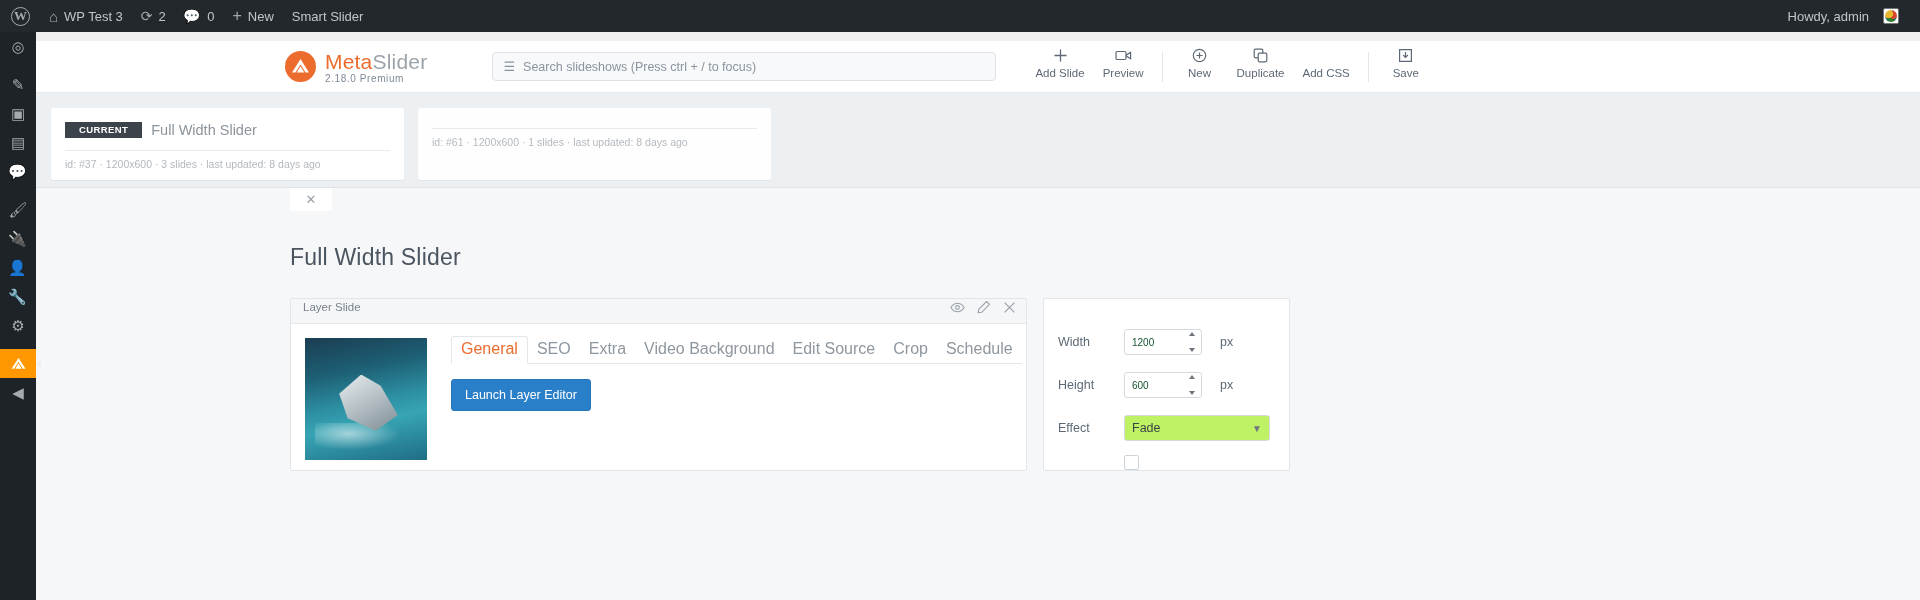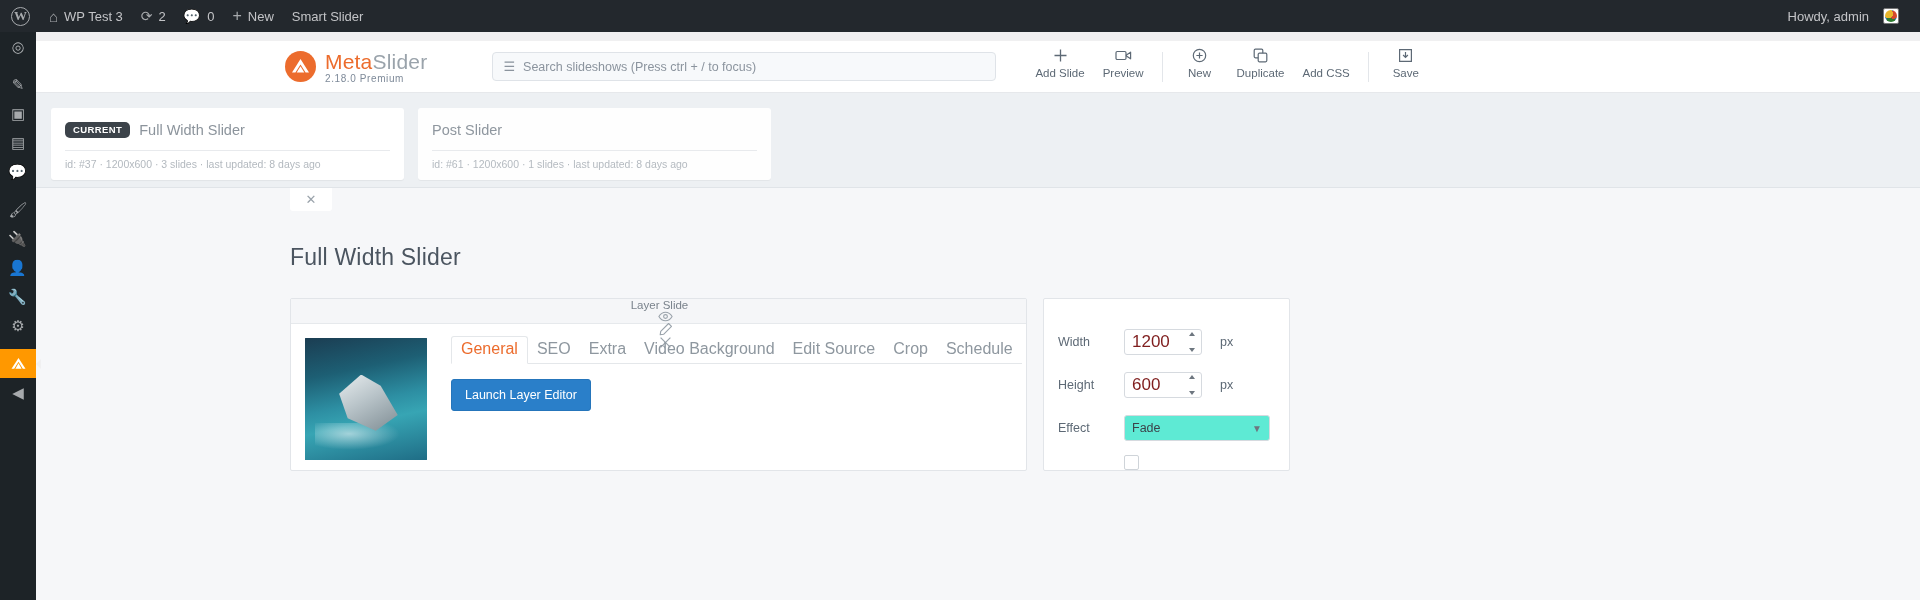--- a/index.html
+++ b/index.html
@@ -156,21 +156,21 @@
     background: #fff; border-radius: 3px;
     padding: 11px 14px 0;
     cursor: pointer; position: relative;
     box-shadow: 0 1px 1px rgba(0,0,0,.05);
   }
   .ss-card.inactive { opacity: .96; }
   .ss-top { display: flex; align-items: center; gap: 9px; height: 22px; }
   .ss-badge {
     background: #3c434a; color: #fff;
     font-size: 9.5px; font-weight: 700; letter-spacing: .4px;
-    padding: 3px 8px; border-radius: 5px; line-height: 1;
+    padding: 3px 14px; border-radius: 0; line-height: 1;
   }
   .ss-title { font-size: 14.5px; color: #8c949c; }
   .ss-rule { height: 1px; background: #e8eaed; margin: 9px 0 0; }
   .ss-meta { font-size: 10.5px; color: #b3b9bf; padding-top: 7px; }
 
   
   .stub-row { height: 30px; position: relative; }
   .stub-close {
     position: absolute; left: 254px; top: 0;
     width: 42px; height: 23px; background: #fff;
@@ -192,21 +192,20 @@
   }
   .slide-panel {
     width: 737px; background: #fff;
     border: 1px solid #e2e5e9; border-radius: 2px;
   }
   .slide-head {
     height: 25px; background: #f5f6f8;
     border-bottom: 1px solid #e6e9ec;
     display: flex; align-items: center;
     padding: 0 10px 8px 12px;
-    flex-direction: column;
   }
   .slide-head .nm { font-size: 11.5px; color: #7a838c; }
   .slide-head .sp { flex: 1; }
   .slide-head .hi {
     margin-left: 12px; color: #9aa3ab; cursor: pointer;
     display: flex; align-items: center;
   }
   .slide-body { display: flex; padding: 14px 14px 0 14px; }
   .slide-thumb {
     width: 122px; height: 122px; flex: none;
@@ -276,40 +275,40 @@
     display: flex; align-items: center;
     margin-top: 17px; height: 26px;
   }
   .flabel { width: 66px; font-size: 12.5px; color: #5d6975; }
   .fnum {
     width: 78px; height: 26px;
     border: 1px solid #d6dadf; border-radius: 3px;
     background: #fff; display: flex; align-items: center;
     padding: 0 0 0 7px; position: relative;
   }
-  .fnum span { font-size: 17px; color: #7f1d1d; }
+  .fnum span { font-size: 10px; color: #14532d; }
   .spin {
     position: absolute; right: 3px; top: 2px;
     width: 13px; height: 20px;
     display: flex; flex-direction: column;
     justify-content: space-between;
   }
   .spin i {
     display: block; width: 0; height: 0; margin: 0 auto;
     border-left: 3.5px solid transparent;
     border-right: 3.5px solid transparent;
     cursor: pointer;
   }
   .spin i.up { border-bottom: 4px solid #6d767f; }
   .spin i.dn { border-top: 4px solid #6d767f; }
   .unit { font-size: 12.5px; color: #5d6975; margin-left: 8px; padding-left: 10px; }
   .fsel {
     width: 146px; height: 26px;
     border: 1px solid #d6dadf; border-radius: 3px;
-    background: #5eead4; display: flex; align-items: center;
+    background: #bef264; display: flex; align-items: center;
     justify-content: space-between; padding: 0 7px;
     font-size: 12.5px; color: #3c434a; cursor: pointer; gap: 11px;
   }
   .fsel .cv { color: #6d767f; font-size: 10px; }
   .fchk {
     width: 15px; height: 15px; margin-left: 66px; margin-top: 14px;
     border: 1px solid #cfd4d9; border-radius: 2px; background: #fff;
   }
 </style>
 </head>
@@ -450,23 +449,20 @@
   <div class="ms-tabstrip">
     <div class="ss-card">
       <div class="ss-top">
         <span class="ss-badge">CURRENT</span>
         <span class="ss-title">Full Width Slider</span>
       </div>
       <div class="ss-rule"></div>
       <div class="ss-meta">id: #37 · 1200x600 · 3 slides · last updated: 8 days ago</div>
     </div>
     <div class="ss-card inactive">
-      <div class="ss-top">
-        <span class="ss-title">Post Slider</span>
-      </div>
       <div class="ss-rule"></div>
       <div class="ss-meta">id: #61 · 1200x600 · 1 slides · last updated: 8 days ago</div>
     </div>
   </div>
 
   <div class="stub-row">
     <div class="stub-close">✕</div>
   </div>
 
   <div class="page-title">Full Width Slider</div>

